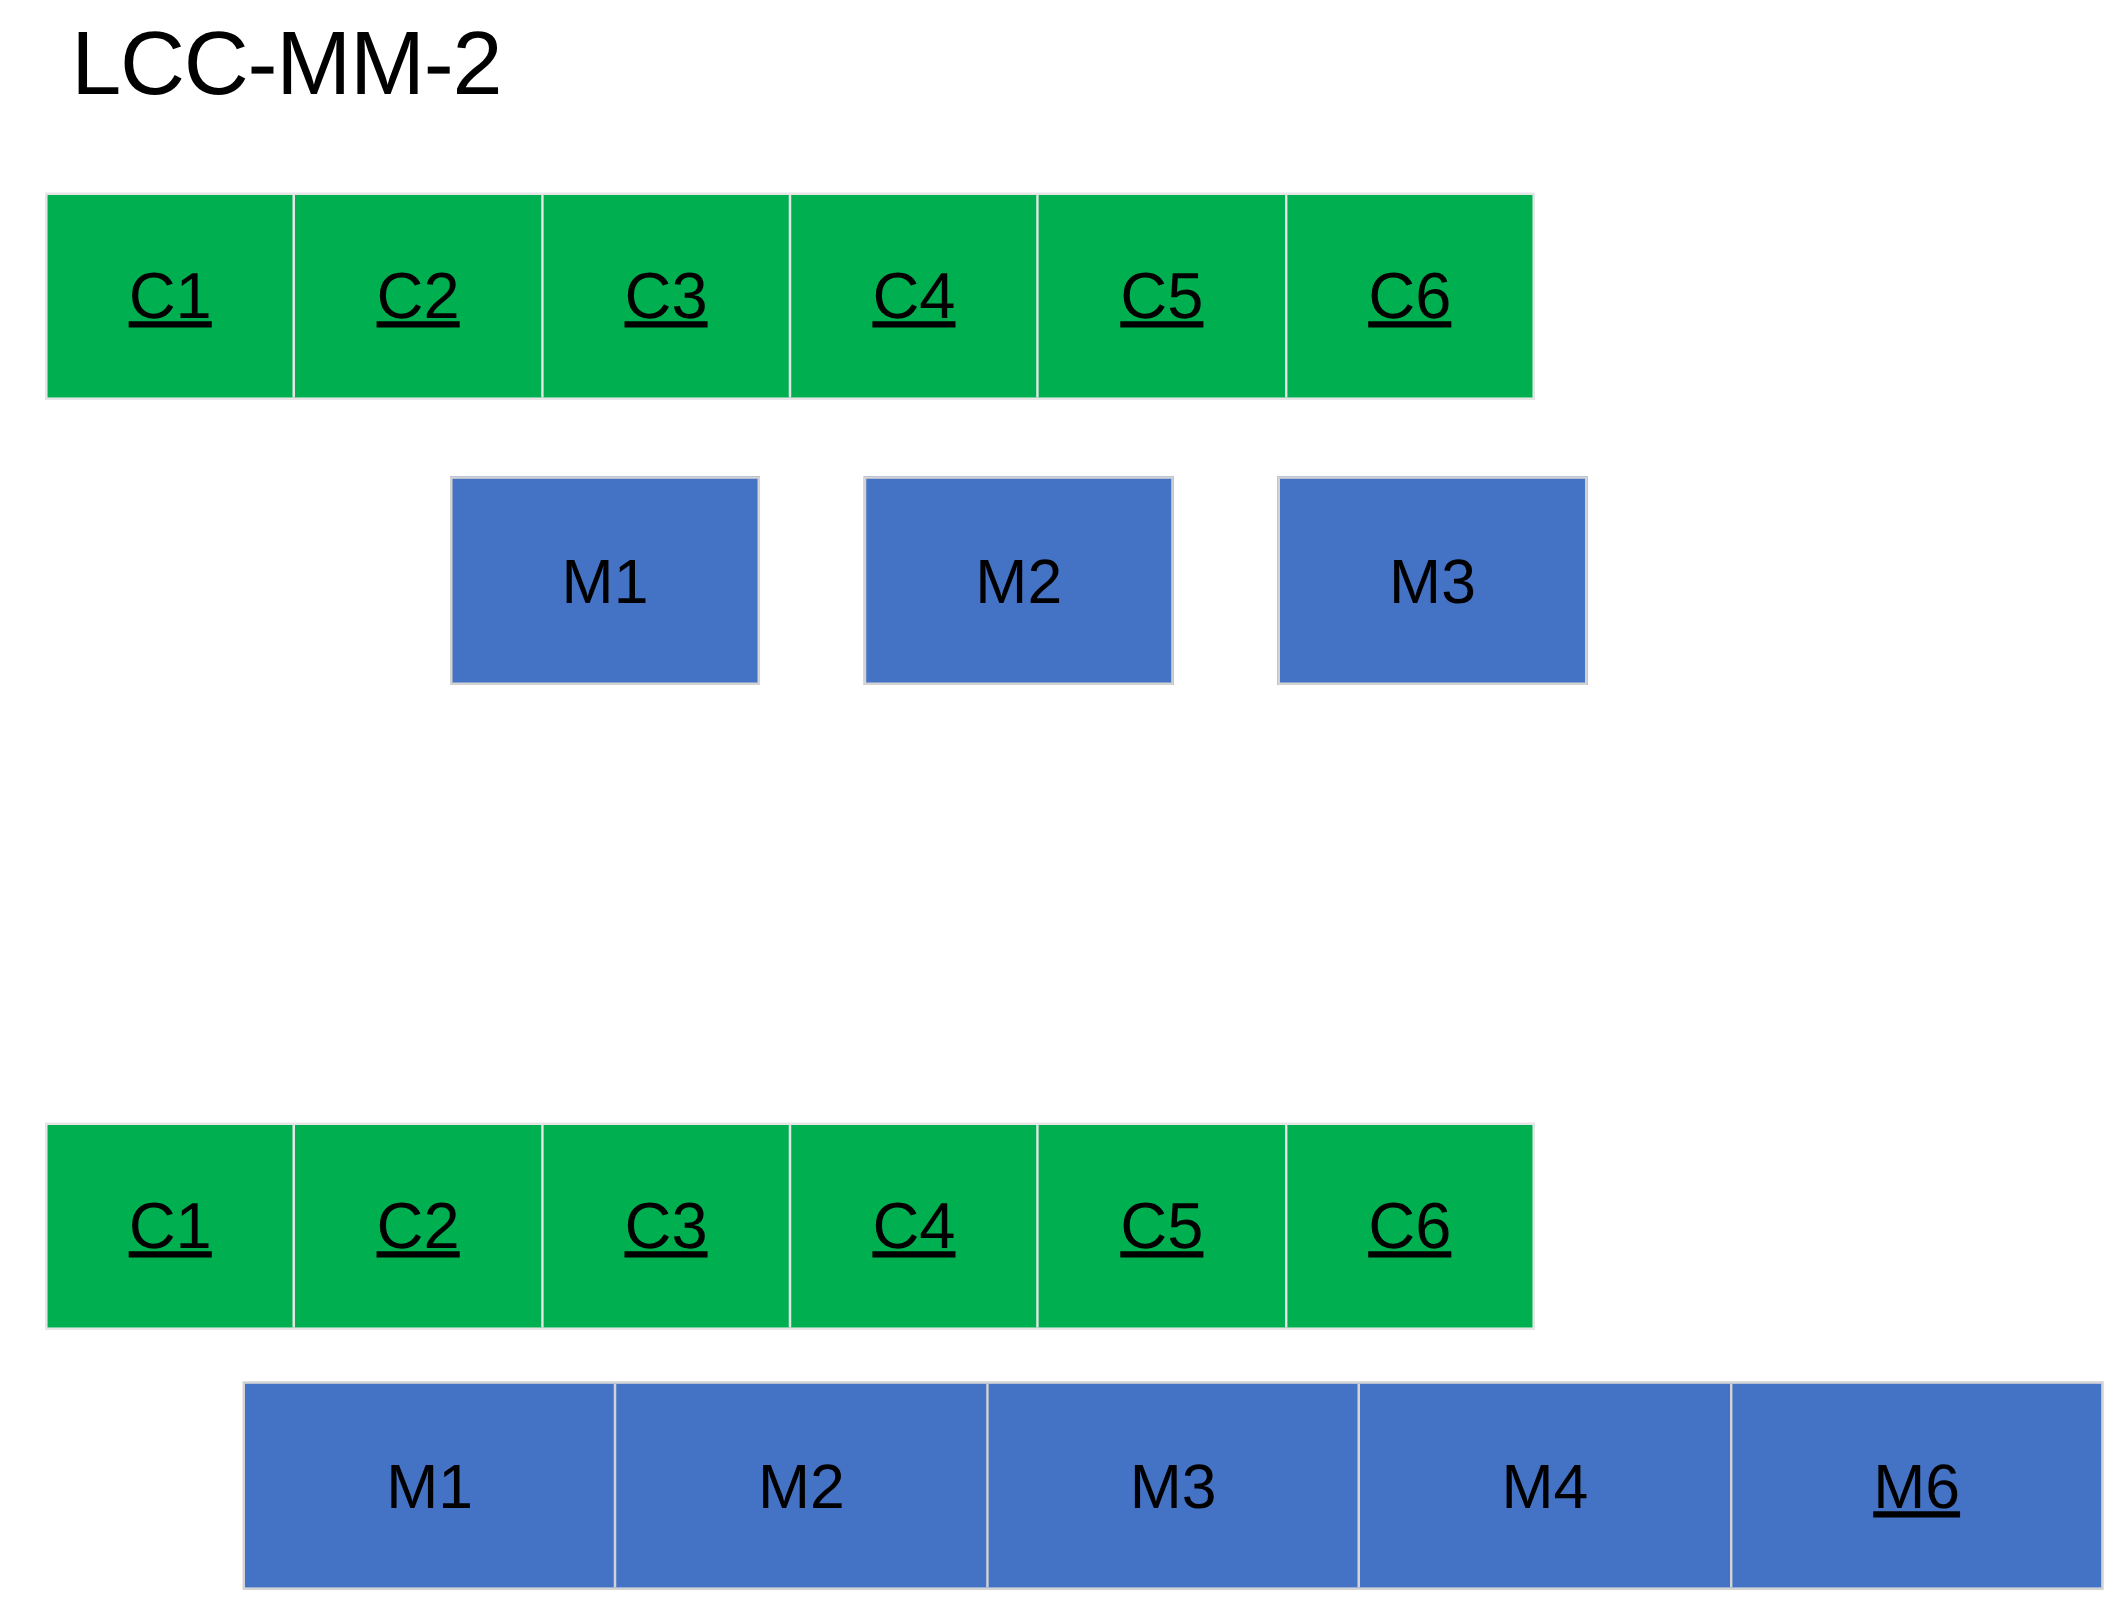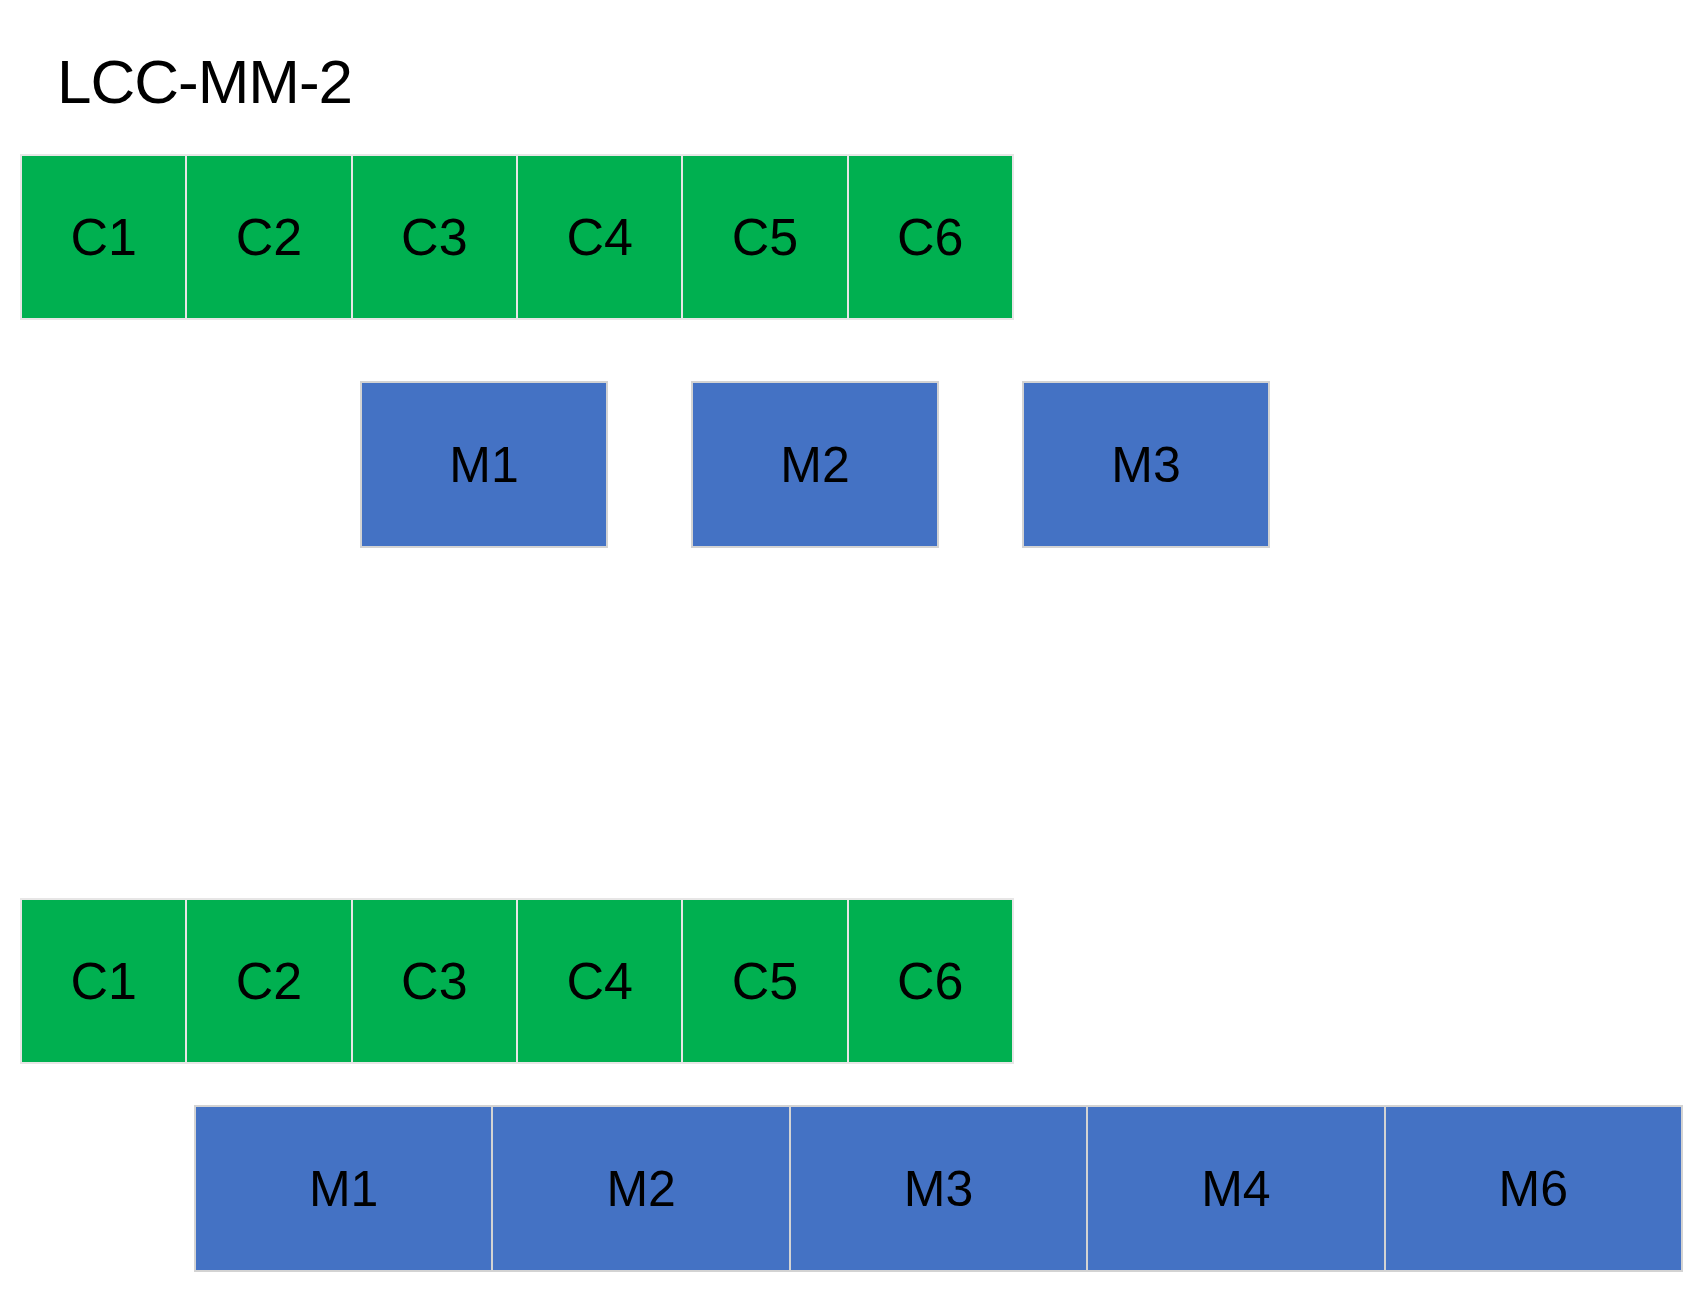--- a/index.html
+++ b/index.html
@@ -19,38 +19,38 @@
     position: relative;
     width: 1700px;
     height: 1292px;
     background: var(--bg);
     font-family: "Liberation Sans", sans-serif;
     color: var(--text);
     overflow: hidden;
   }
   .title {
     position: absolute;
-    font-size: 62px;
+    font-size: 72px;
     line-height: 1;
     letter-spacing: -1px;
     white-space: nowrap;
     color: var(--text);
-    margin-top: 36px;
   }
   .title.t1 { left: 57px;  top: 15px;  }
   .title.t2 { left: 93px;  top: 744px; }
 
   .c-row {
     position: absolute;
-    left: 20px;
-    width: 994px;
+    left: 36px;
+    width: 1192px;
     height: 166px;
     display: flex;
     box-sizing: border-box;
     border: 2px solid var(--green-border);
+    text-decoration: underline;
   }
   .c-row.row1 { top: 154px; }
   .c-row.row2 { top: 898px; }
   .c-cell {
     flex: 1;
     background: var(--green);
     border-right: 2px solid var(--green-border);
     display: flex;
     align-items: center;
     justify-content: center;
@@ -87,21 +87,21 @@
   }
   .m-cell {
     flex: 1;
     background: var(--blue);
     border-right: 2px solid var(--blue-border);
     display: flex;
     align-items: center;
     justify-content: center;
     font-size: 50px;
   }
-  .m-cell:last-child { border-right: none; }
+  .m-cell:last-child { border-right: none; text-decoration: underline; }
 </style>
 </head>
 <body>
 
 <div class="canvas">
 
   <div class="title t1">LCC-MM-2</div>
 
   <div class="c-row row1">
     <div class="c-cell">C1</div>

